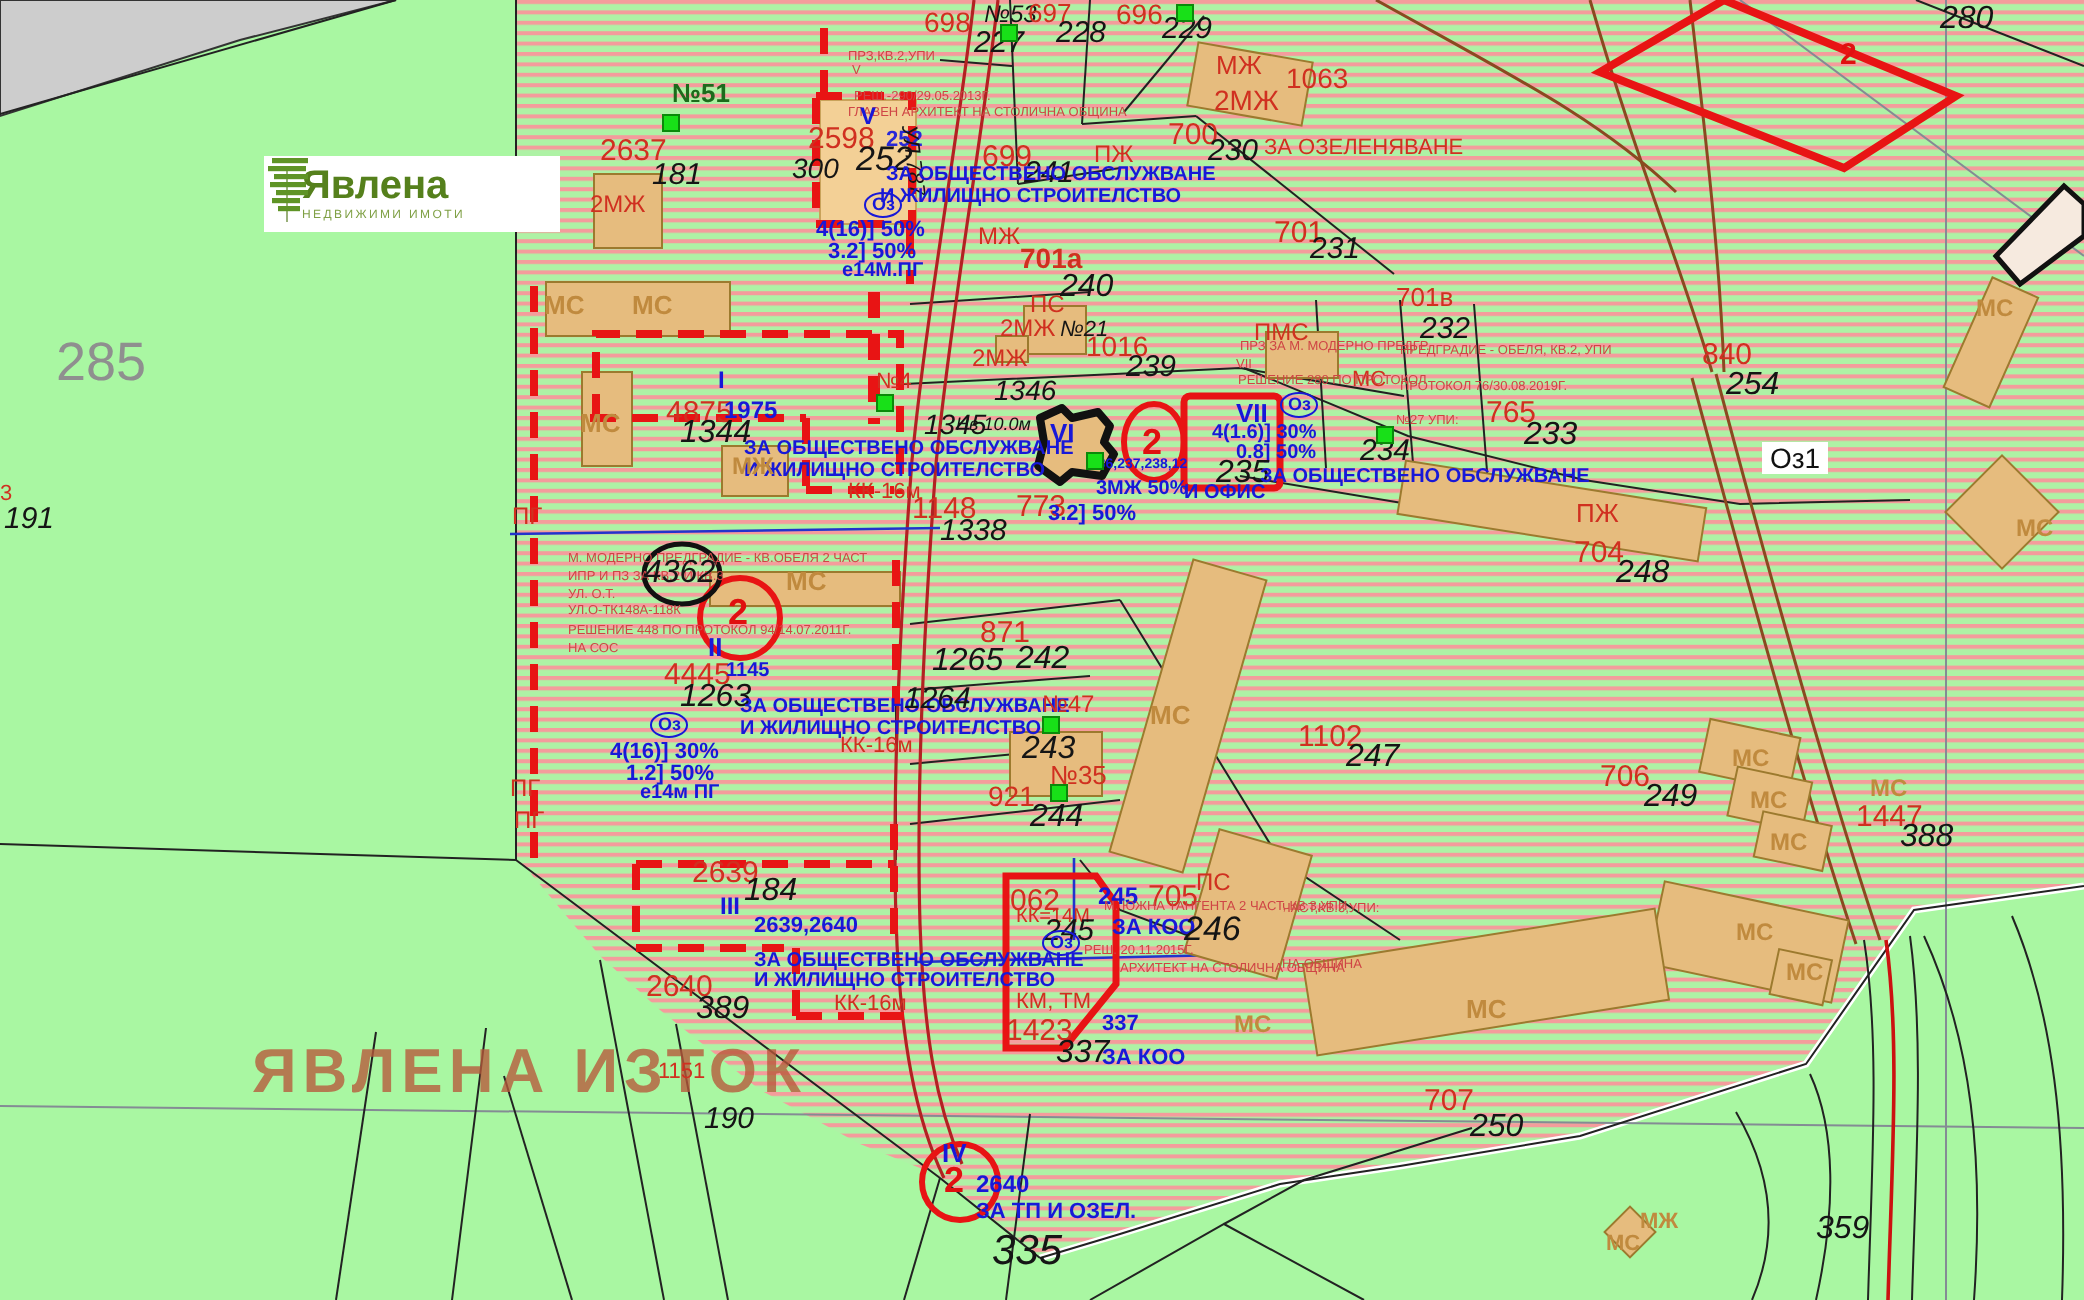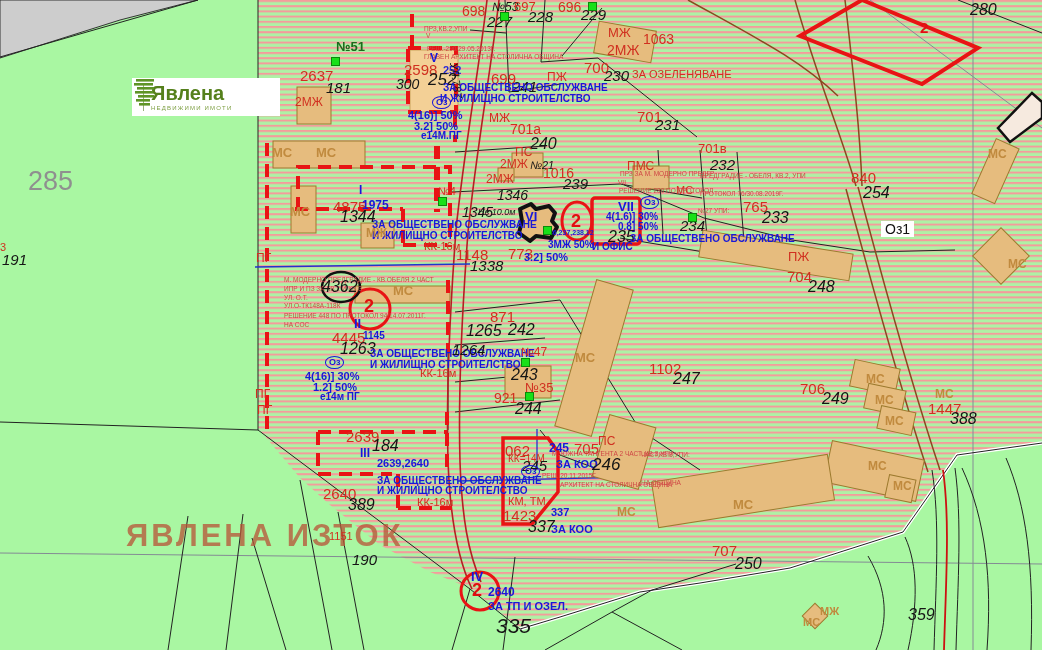--- a/index.html
+++ b/index.html
@@ -216,21 +216,21 @@
       <span class="lbl red" style="left: 547px; top: 71px; font-size: 12px;">ПЖ</span>
       <span class="lbl blueb" style="left: 443px; top: 83px; font-size: 10px;">ЗА ОБЩЕСТВЕНО ОБСЛУЖВАНЕ</span>
       <span class="lbl blueb" style="left: 440px; top: 94px; font-size: 10px;">И ЖИЛИЩНО СТРОИТЕЛСТВО</span>
       <span class="lbl bluecirc" style="left: 432px; top: 96px; font-size: 9px;">Оз</span>
       <span class="lbl blueb" style="left: 408px; top: 110px; font-size: 11px;">4(16)] 50%</span>
       <span class="lbl blueb" style="left: 414px; top: 121px; font-size: 11px;">3.2] 50%</span>
       <span class="lbl blueb" style="left: 421px; top: 131px; font-size: 10px;">е14М.ПГ</span>
       <span class="lbl red" style="left: 637px; top: 109px; font-size: 15px;">701</span>
       <span class="lbl blk" style="left: 655px; top: 117px; font-size: 15px;">231</span>
       <span class="lbl red" style="left: 489px; top: 112px; font-size: 12px;">МЖ</span>
-      <span class="lbl red" style="left: 510px; top: 122px; font-size: 14px;">701а</span>
+      <span class="lbl red" style="left: 510px; top: 122px; font-size: 14px; font-weight: bold;">701а</span>
       <span class="lbl blk" style="left: 530px; top: 136px; font-size: 16px;">240</span>
       <span class="lbl red" style="left: 515px; top: 146px; font-size: 12px;">ПС</span>
       <span class="lbl red" style="left: 500px; top: 158px; font-size: 12px;">2МЖ</span>
       <span class="lbl blk" style="left: 530px; top: 160px; font-size: 11px;">№21</span>
       <span class="lbl red" style="left: 543px; top: 166px; font-size: 14px;">1016</span>
       <span class="lbl red" style="left: 486px; top: 173px; font-size: 12px;">2МЖ</span>
       <span class="lbl blk" style="left: 563px; top: 176px; font-size: 15px;">239</span>
       <span class="lbl red" style="left: 627px; top: 160px; font-size: 12px;">ПМС</span>
       <span class="lbl red" style="left: 676px; top: 185px; font-size: 11px;">МС</span>
       <span class="lbl redsm" style="left: 620px; top: 171px;">ПРЗ ЗА М. МОДЕРНО ПРЕДГР.</span>

